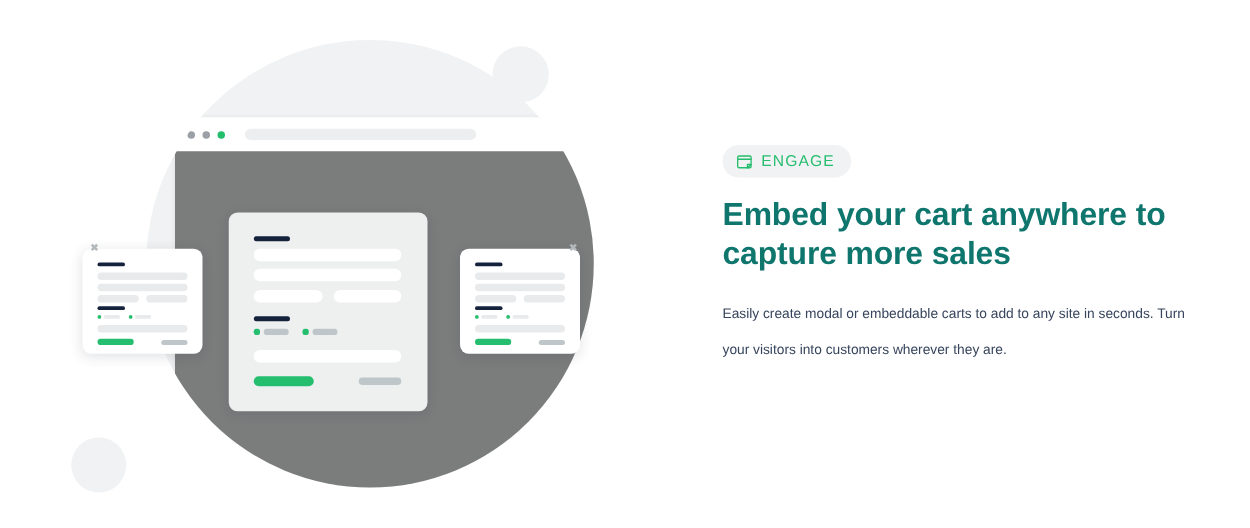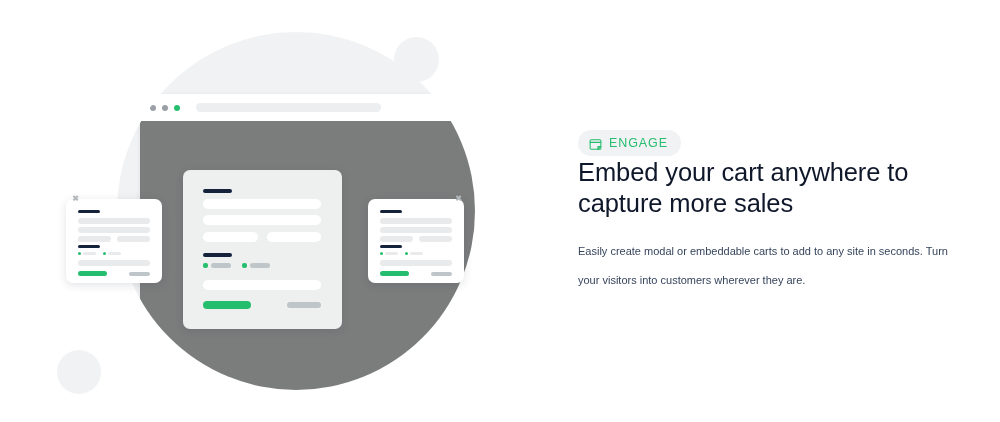--- a/index.html
+++ b/index.html
@@ -157,21 +157,21 @@
   .tiny-x-right { left: 455px; top: 195px; }
 
   
   .content {
     position: absolute;
     left: 578px; top: 0;
     width: 380px; height: 422px;
   }
   .badge {
     position: absolute;
-    left: 0; top: 130px;
+    left: 0; top: 116px;
     height: 26px;
     display: inline-flex;
     align-items: center;
     gap: 7px;
     padding: 0 13px 0 11px;
     background: #f1f2f3;
     border-radius: 99px;
   }
   .badge-icon { width: 13px; height: 13px; display:block; }
   .badge-label {
@@ -179,24 +179,24 @@
     font-size: 12.5px;
     letter-spacing: .9px;
     font-weight: 400;
     white-space: nowrap;
   }
   .title {
     position: absolute;
     left: 0; top: 157px;
     width: 360px;
     margin: 0;
-    color: #0f172a;
+    color: #0f766e;
     font-size: 25.5px;
     line-height: 31px;
-    font-weight: 400;
+    font-weight: 700;
     letter-spacing: -.1px;
   }
   .body-copy {
     position: absolute;
     left: 0; top: 237px;
     width: 372px;
     margin: 0;
     color: #36445c;
     font-size: 11px;
     line-height: 29px;

